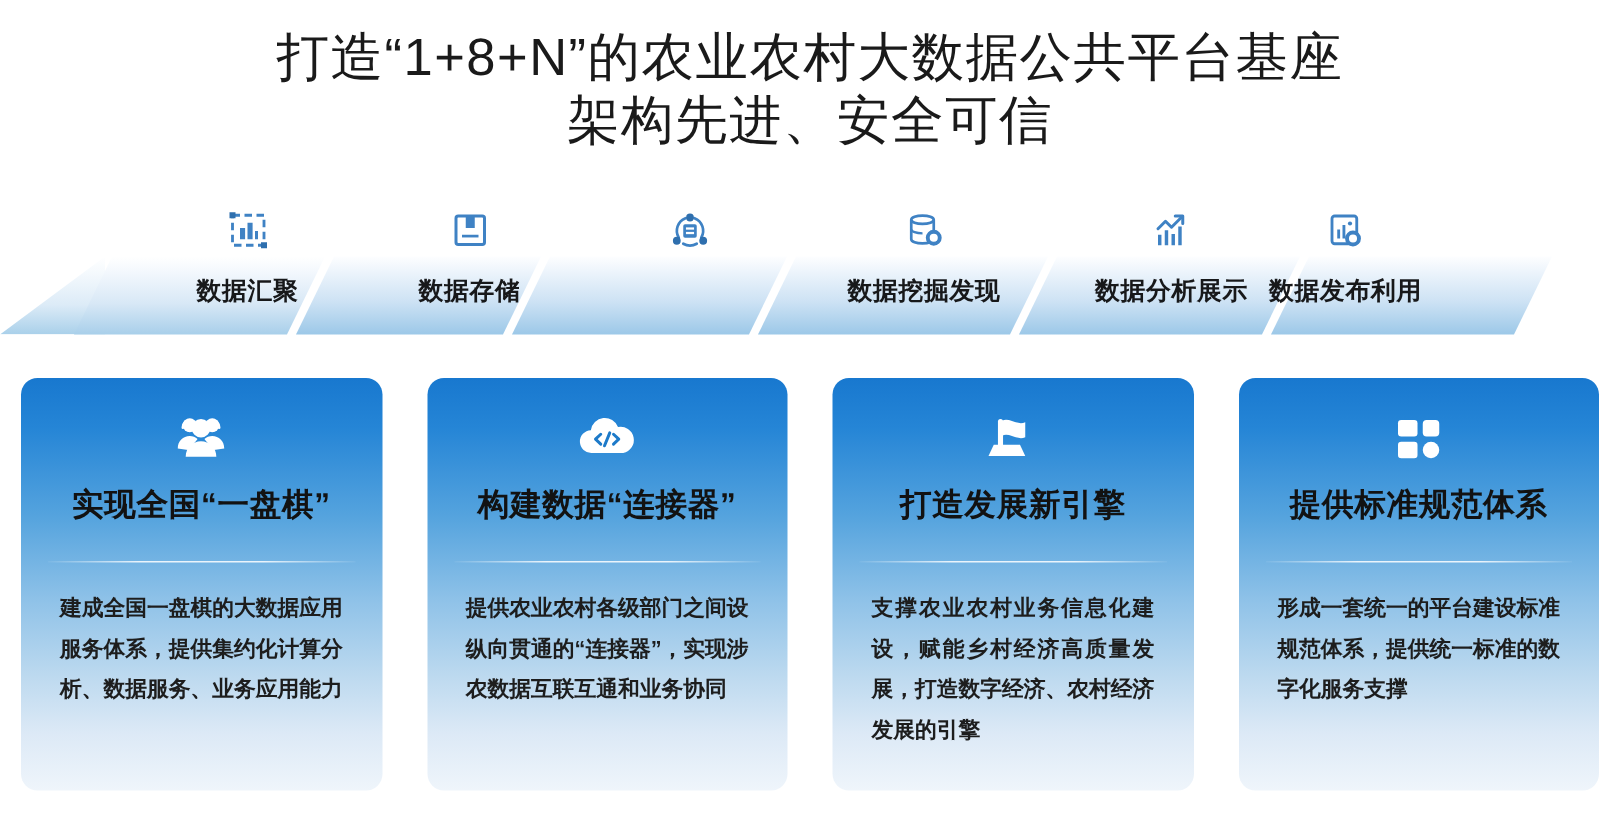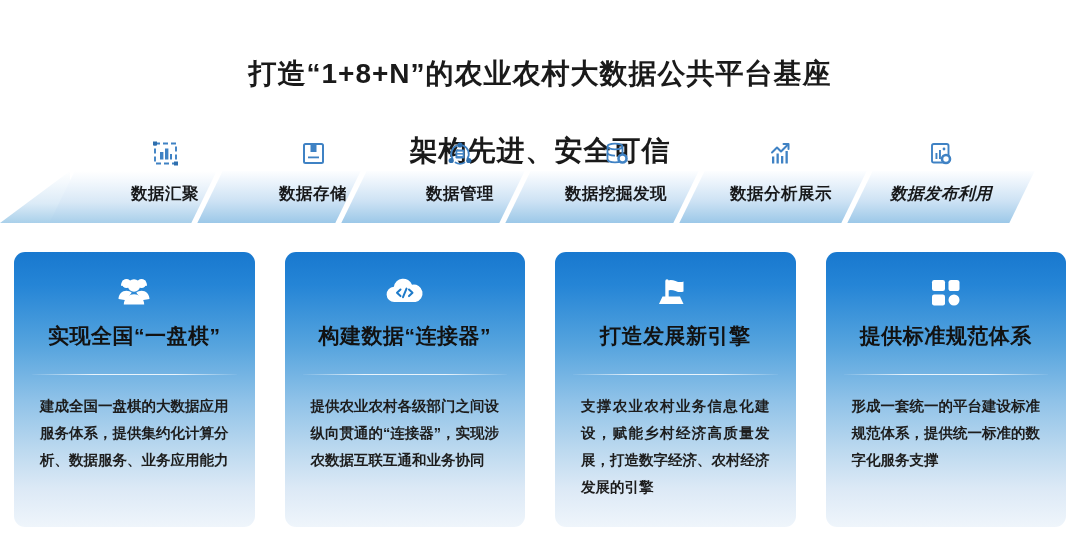--- a/index.html
+++ b/index.html
@@ -15,27 +15,26 @@
     position: relative;
   }
 
   
   .title-block {
     width: 100%;
     padding-top: 18px;
     text-align: center;
   }
   .title-line {
-    font-size: 28px;
-    font-weight: bold;
+    font-size: 35px;
+    font-weight: normal;
     color: #1a1a1a;
     letter-spacing: 1px;
     line-height: 42px;
     white-space: nowrap;
-    margin-top: 35px;
   }
 
   
   .ribbon {
     position: absolute;
     left: 0;
     top: 133px;
     width: 856px;
     height: 98px;
   }
@@ -209,21 +208,20 @@
         <path d="M18 6.5 A9 9 0 0 1 22.5 19.5" fill="none" stroke="#3f82c4" stroke-width="1.8" stroke-linecap="round"></path>
         <path d="M10.5 23.5 A9 9 0 0 0 19.5 23.5" fill="none" stroke="#3f82c4" stroke-width="1.8" stroke-linecap="round"></path>
         <rect x="10.5" y="10.5" width="9" height="9" rx="1.2" fill="#3f82c4"></rect>
         <rect x="12.3" y="12.6" width="5.4" height="1.5" fill="#ffffff"></rect>
         <rect x="12.3" y="15.6" width="5.4" height="1.5" fill="#ffffff"></rect>
         <circle cx="15" cy="6" r="2.6" fill="#2e6fae"></circle>
         <circle cx="6.2" cy="21.5" r="2.6" fill="#2e6fae"></circle>
         <circle cx="23.8" cy="21.5" r="2.6" fill="#2e6fae"></circle>
       </svg>
     </div>
-    <div class="step-label">数据管理</div>
   </div>
 
   <div class="step" style="left:535px; width:162px;text-align:center;">
     <div class="step-icon">
       <svg width="30" height="30" viewBox="0 0 30 30">
         <ellipse cx="14" cy="7.5" rx="7.5" ry="2.8" fill="none" stroke="#3f82c4" stroke-width="1.8"></ellipse>
         <path d="M6.5 7.5 v13 c0 1.55 3.36 2.8 7.5 2.8 s7.5 -1.25 7.5 -2.8 v-13" fill="none" stroke="#3f82c4" stroke-width="1.8"></path>
         <path d="M6.5 13.8 c0 1.55 3.36 2.8 7.5 2.8" fill="none" stroke="#3f82c4" stroke-width="1.6"></path>
         <circle cx="21.5" cy="19.5" r="4.6" fill="#ffffff"></circle>
         <circle cx="21.5" cy="19.5" r="4" fill="none" stroke="#3f82c4" stroke-width="2.6"></circle>
@@ -240,21 +238,21 @@
         <path d="M17.5 5 L22.5 5 L22.5 10" fill="none" stroke="#3f82c4" stroke-width="2" stroke-linecap="round" stroke-linejoin="round"></path>
         <rect x="6" y="17.5" width="2.3" height="7" fill="#3f82c4"></rect>
         <rect x="10.5" y="14.5" width="2.3" height="10" fill="#3f82c4"></rect>
         <rect x="15" y="17" width="2.3" height="7.5" fill="#3f82c4"></rect>
         <rect x="19.5" y="12" width="2.3" height="12.5" fill="#3f82c4"></rect>
       </svg>
     </div>
     <div class="step-label">数据分析展示</div>
   </div>
 
-  <div class="step" style="left:860px; width:162px;font-style:italic;">
+  <div class="step" style="left:816px; width:162px;">
     <div class="step-icon">
       <svg width="30" height="30" viewBox="0 0 30 30">
         <rect x="6" y="5" width="16.5" height="18.5" rx="1.8" fill="none" stroke="#3f82c4" stroke-width="1.9"></rect>
         <rect x="9.5" y="14" width="1.9" height="6" fill="#3f82c4"></rect>
         <rect x="13" y="11" width="1.9" height="9" fill="#3f82c4"></rect>
         <circle cx="18" cy="10" r="1.4" fill="#3f82c4"></circle>
         <circle cx="20" cy="20" r="4.6" fill="#ffffff"></circle>
         <circle cx="20" cy="20" r="4" fill="none" stroke="#3f82c4" stroke-width="2.6"></circle>
         <circle cx="20" cy="20" r="1.4" fill="#ffffff"></circle>
       </svg>

